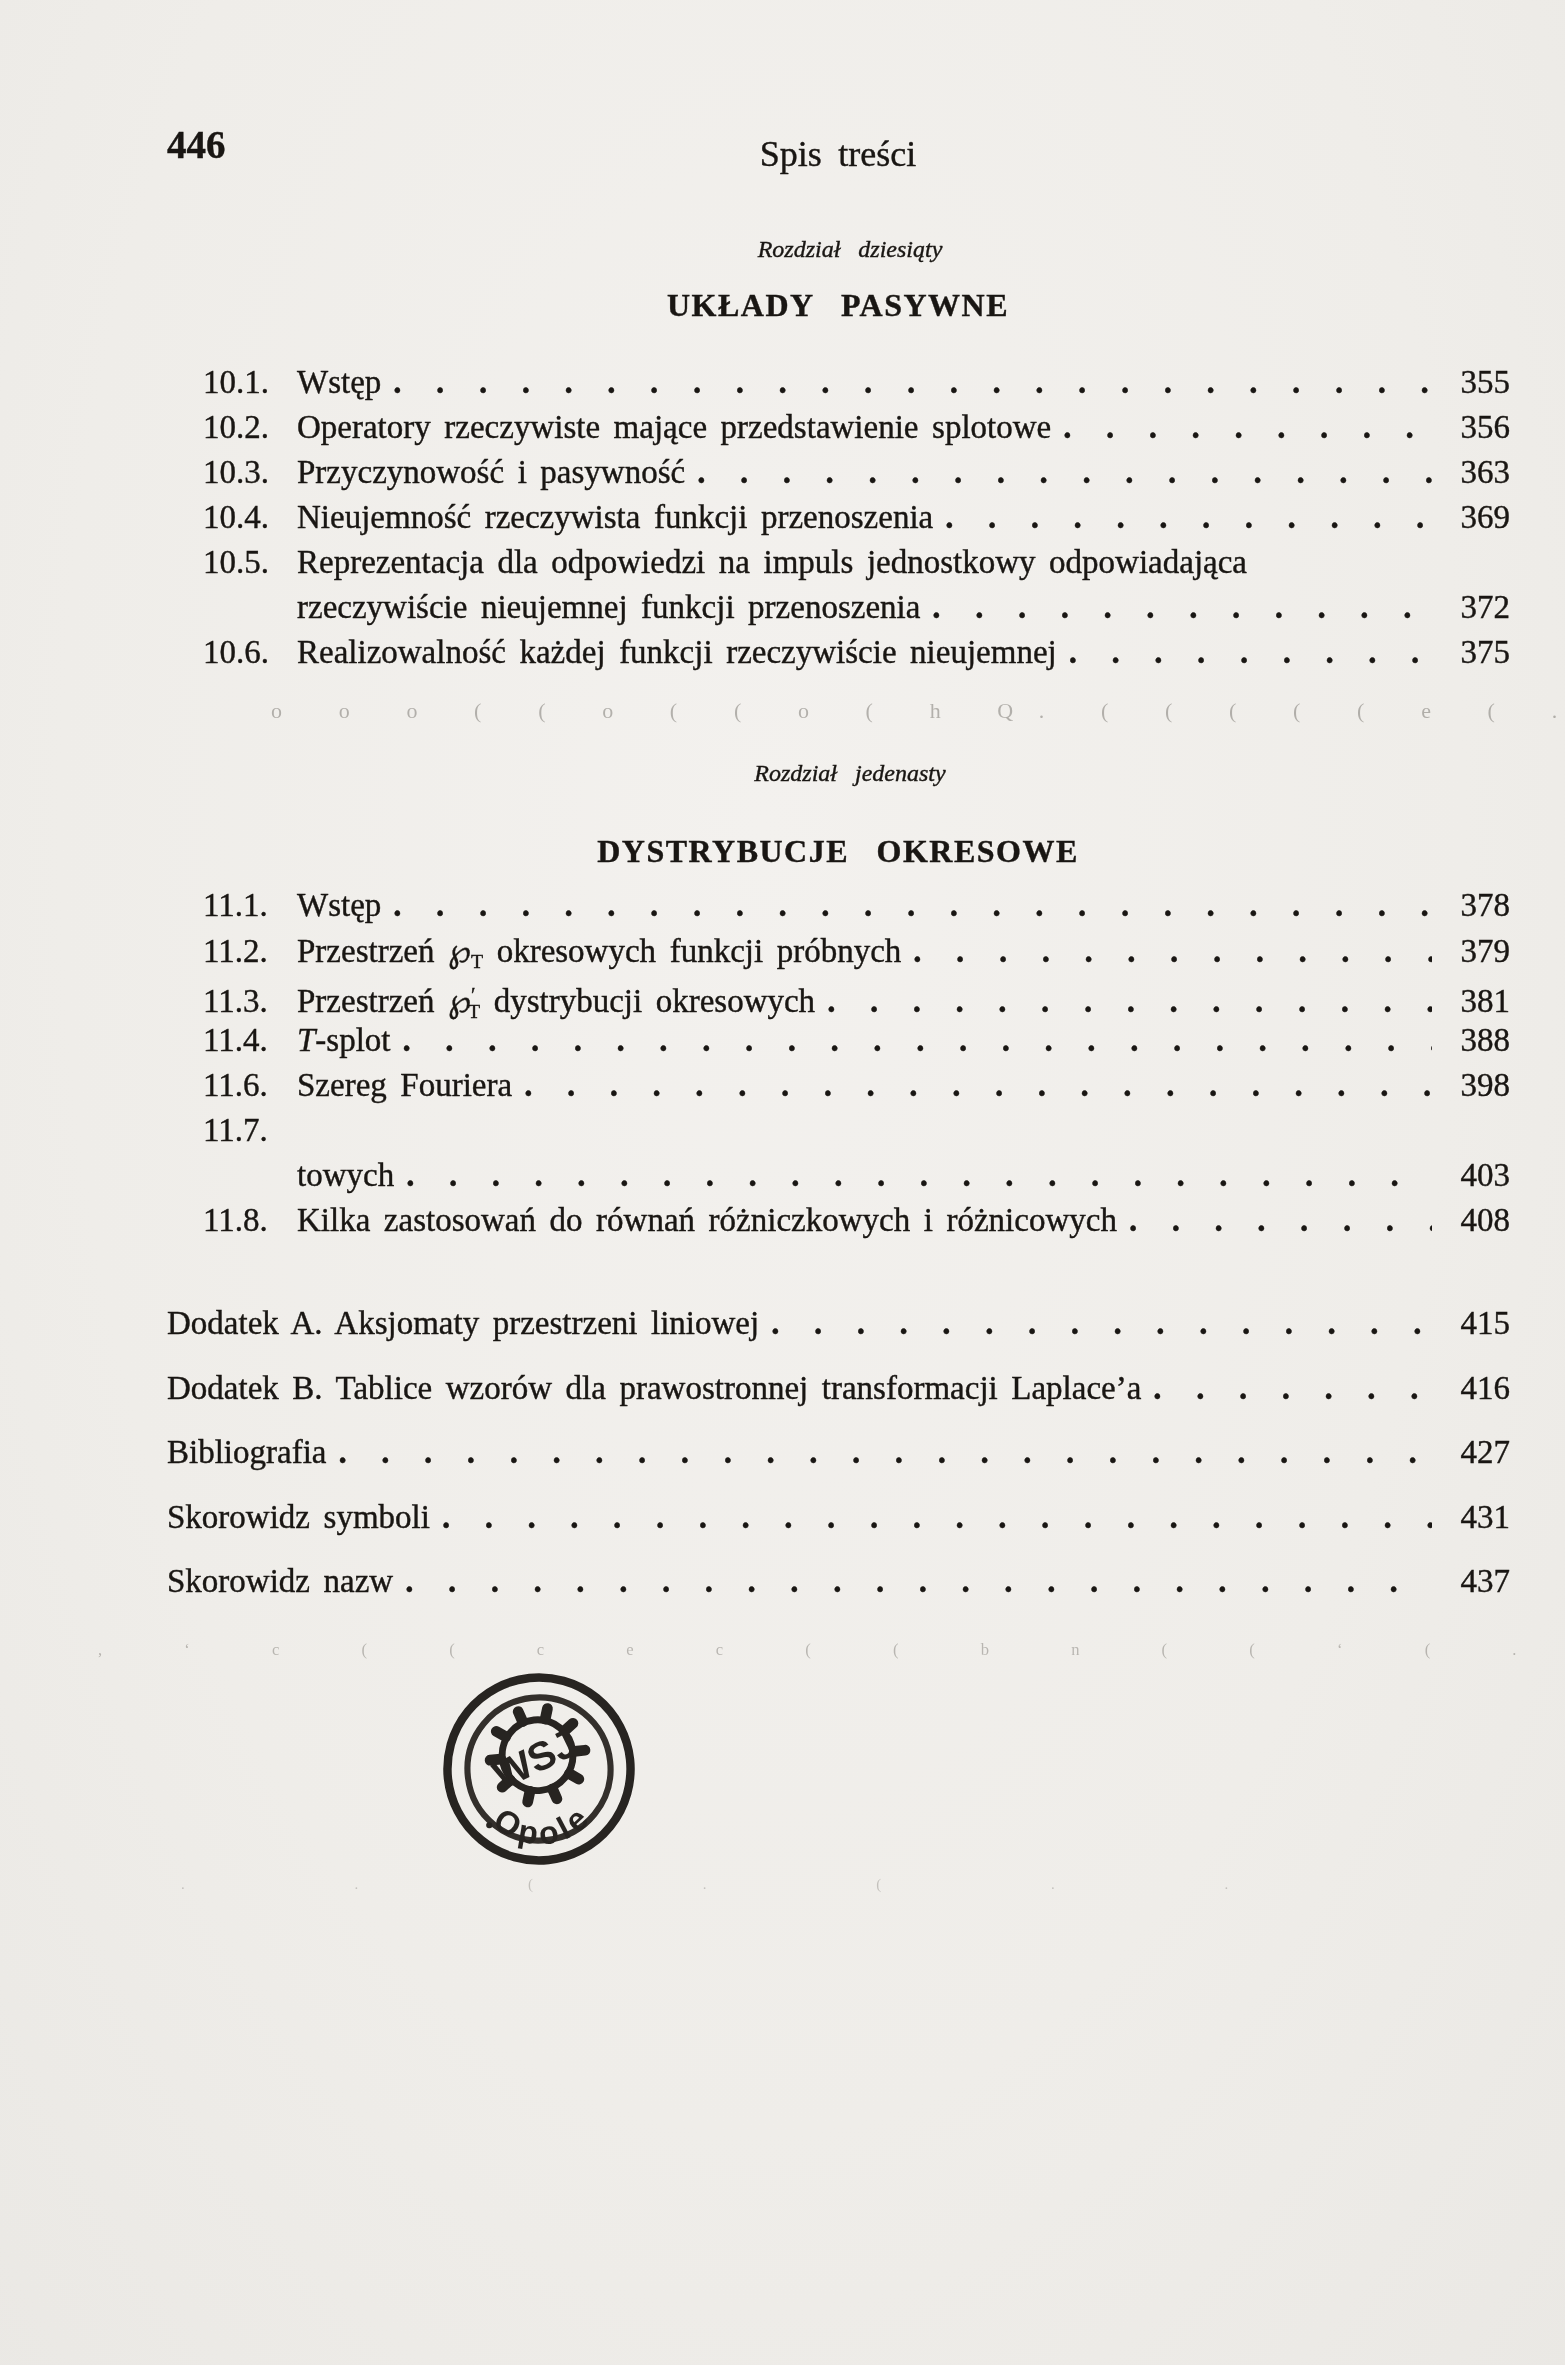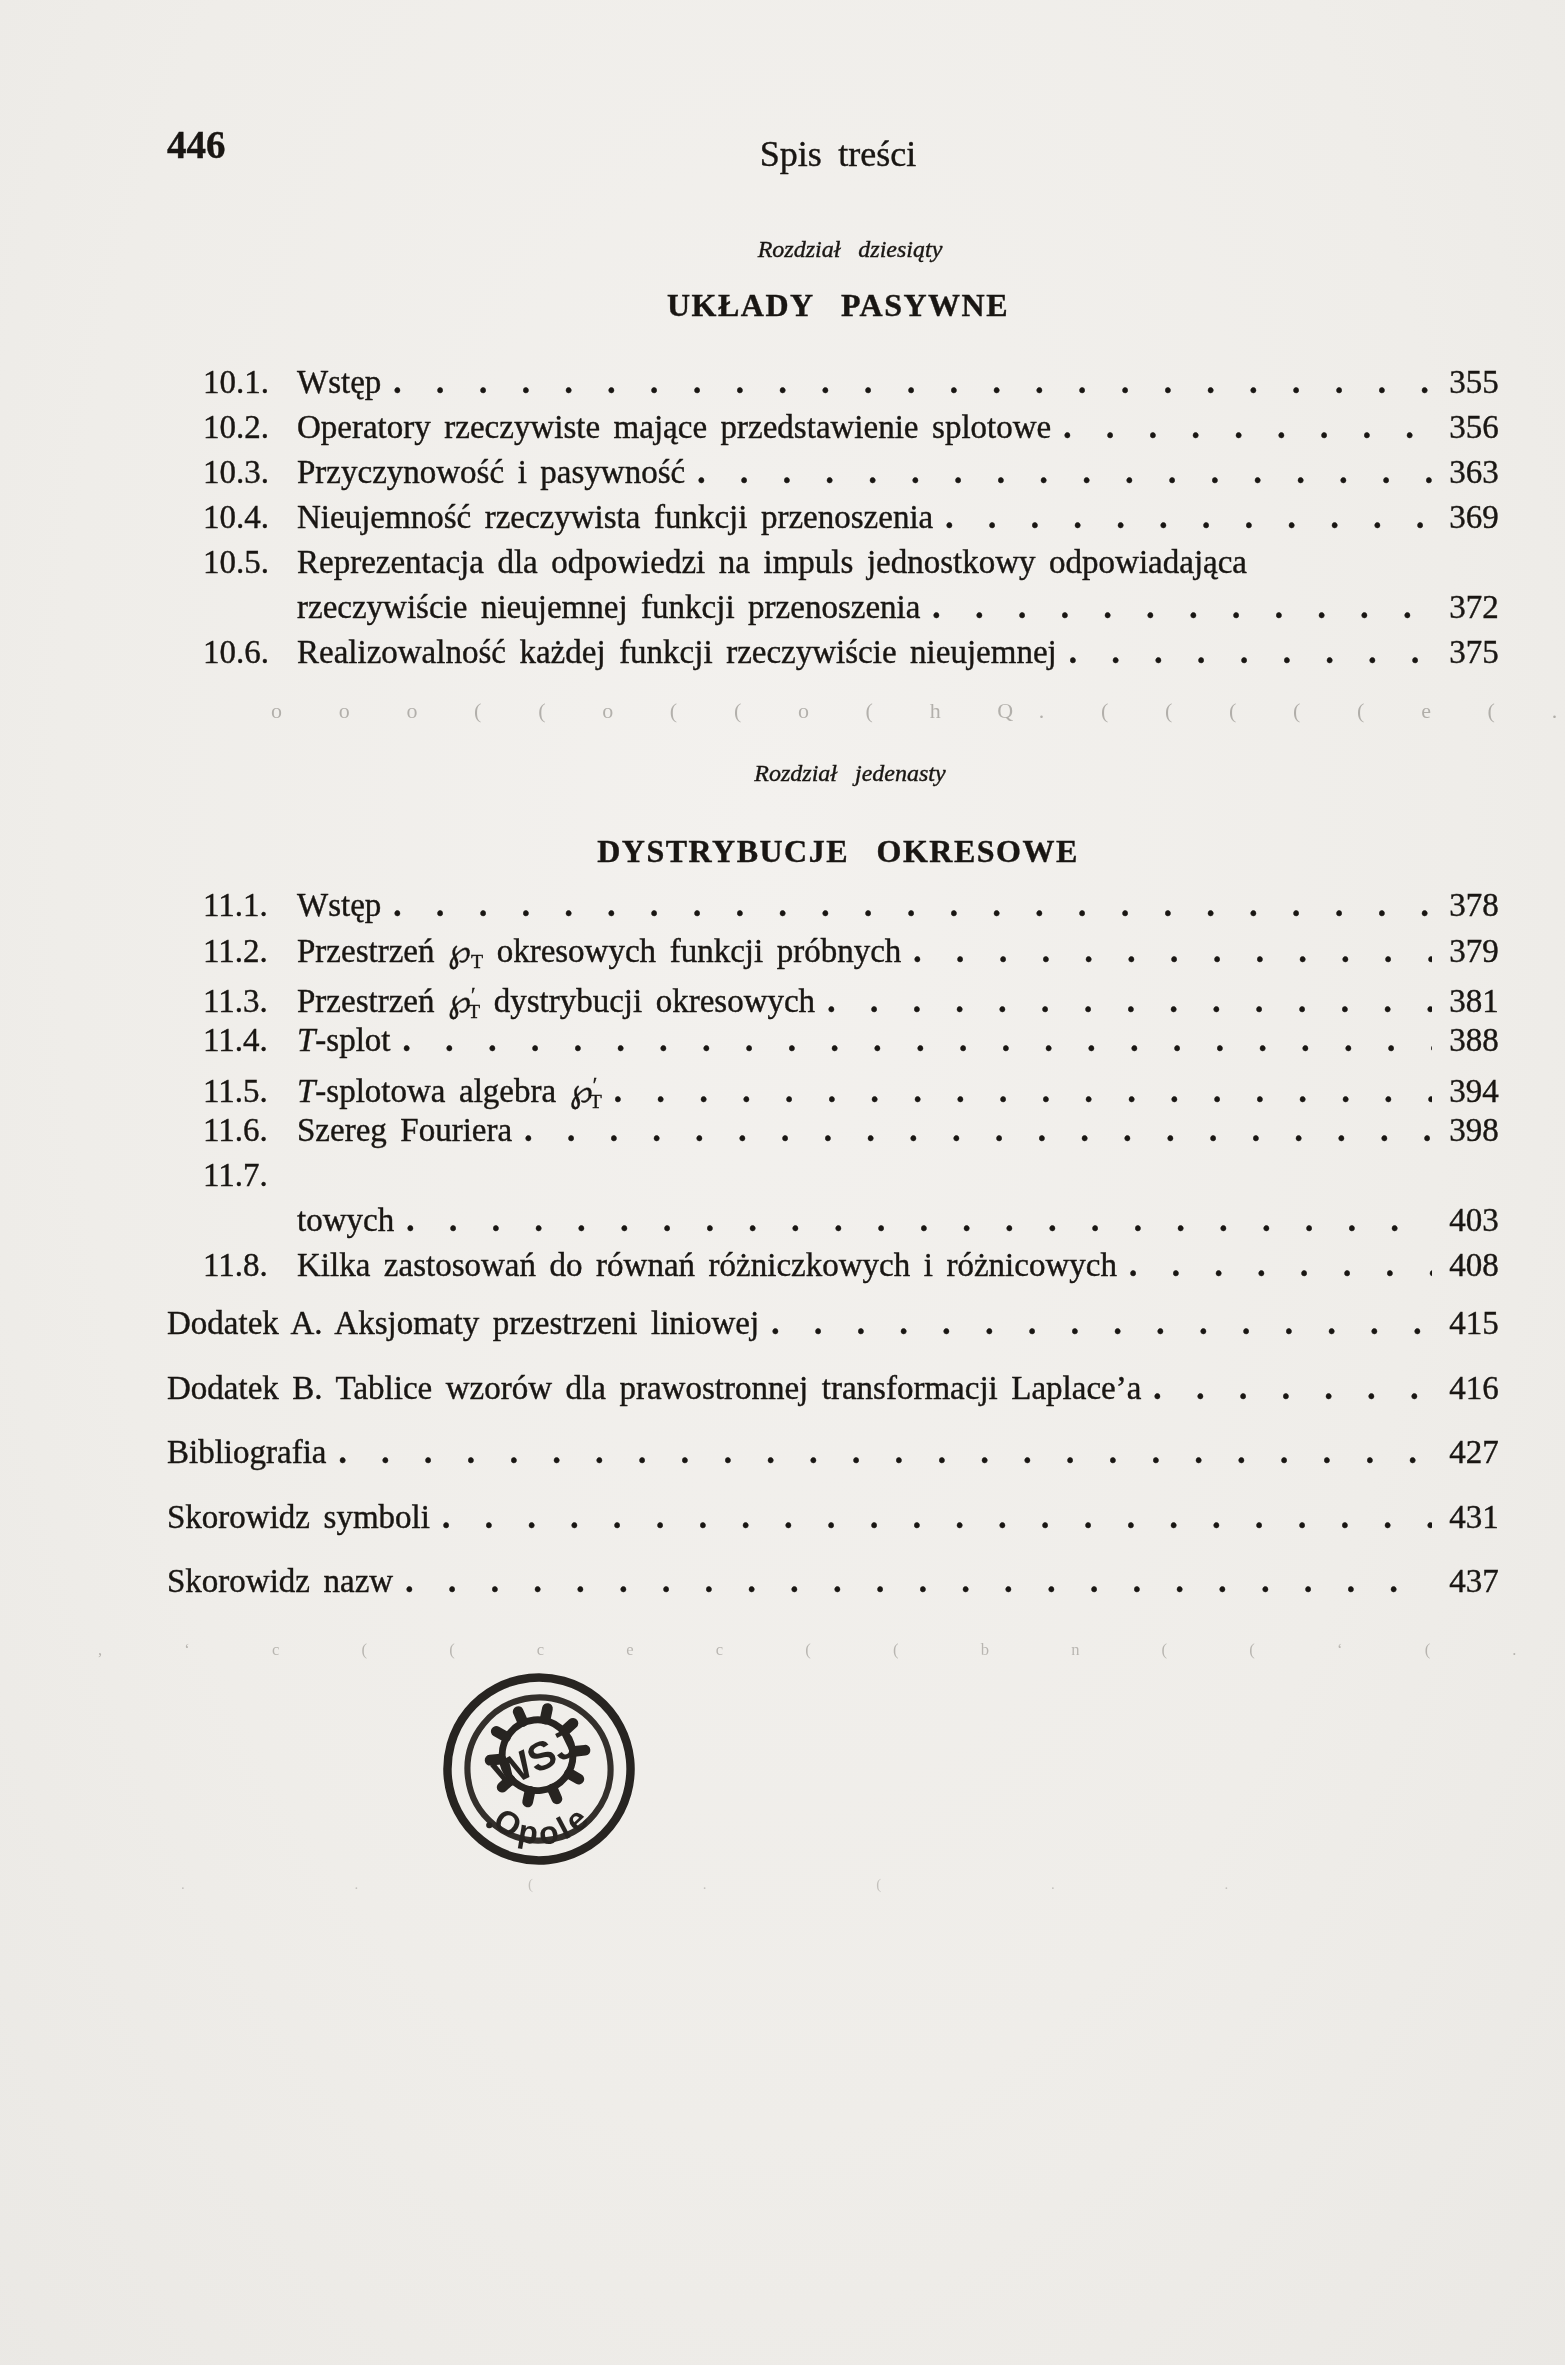--- a/index.html
+++ b/index.html
@@ -56,21 +56,21 @@
   .num{flex:none;width:94px;}
   .text{flex:none;}
   .leader{
     flex:1 1 auto;overflow:hidden;white-space:nowrap;
     margin-left:12px;margin-right:6px;
     font-weight:700;letter-spacing:10.5px;
   }
   .leader::before{
     content:". . . . . . . . . . . . . . . . . . . . . . . . . . . . . . . . . . . . . . . . . . . . . . . .";
   }
-  .page-num{flex:none;min-width:72px;text-align:center;}
+  .page-num{flex:none;min-width:72px;text-align:right;}
 
   
   .seg-it{font-style:italic;}
   .seg-sc{font-style:italic;font-family:"DejaVu Serif","DejaVu Sans",serif;}
   .seg-sub{font-size:0.60em;vertical-align:-0.28em;letter-spacing:0;}
   .seg-sup{font-size:0.62em;vertical-align:0.50em;letter-spacing:0;margin-right:-4.5px;}
   .seg-sup + .seg-sub{margin-left:-3px;}
 
   
   .noise{position:absolute;color:#3a362f;font-size:22px;line-height:1;white-space:nowrap;}
@@ -160,26 +160,20 @@
         <span class="num">11.3.</span>
         <span class="text">Przestrzeń <span class="seg-sc">℘</span><span class="seg-sup">′</span><span class="seg-sub">T</span> dystrybucji okresowych</span>
         <span class="leader"></span>
         <span class="page-num">381</span>
       </div>
       <div class="row">
         <span class="num">11.4.</span>
         <span class="text"><span class="seg-it">T</span>-splot</span>
         <span class="leader"></span>
         <span class="page-num">388</span>
-      </div>
-      <div class="row">
-        <span class="num">11.5.</span>
-        <span class="text"><span class="seg-it">T</span>-splotowa algebra <span class="seg-sc">℘</span><span class="seg-sup">′</span><span class="seg-sub">T</span></span>
-        <span class="leader"></span>
-        <span class="page-num">394</span>
       </div>
       <div class="row">
         <span class="num">11.6.</span>
         <span class="text">Szereg Fouriera</span>
         <span class="leader"></span>
         <span class="page-num">398</span>
       </div>
       <div class="row">
         <span class="num">11.7.</span>
       </div>

